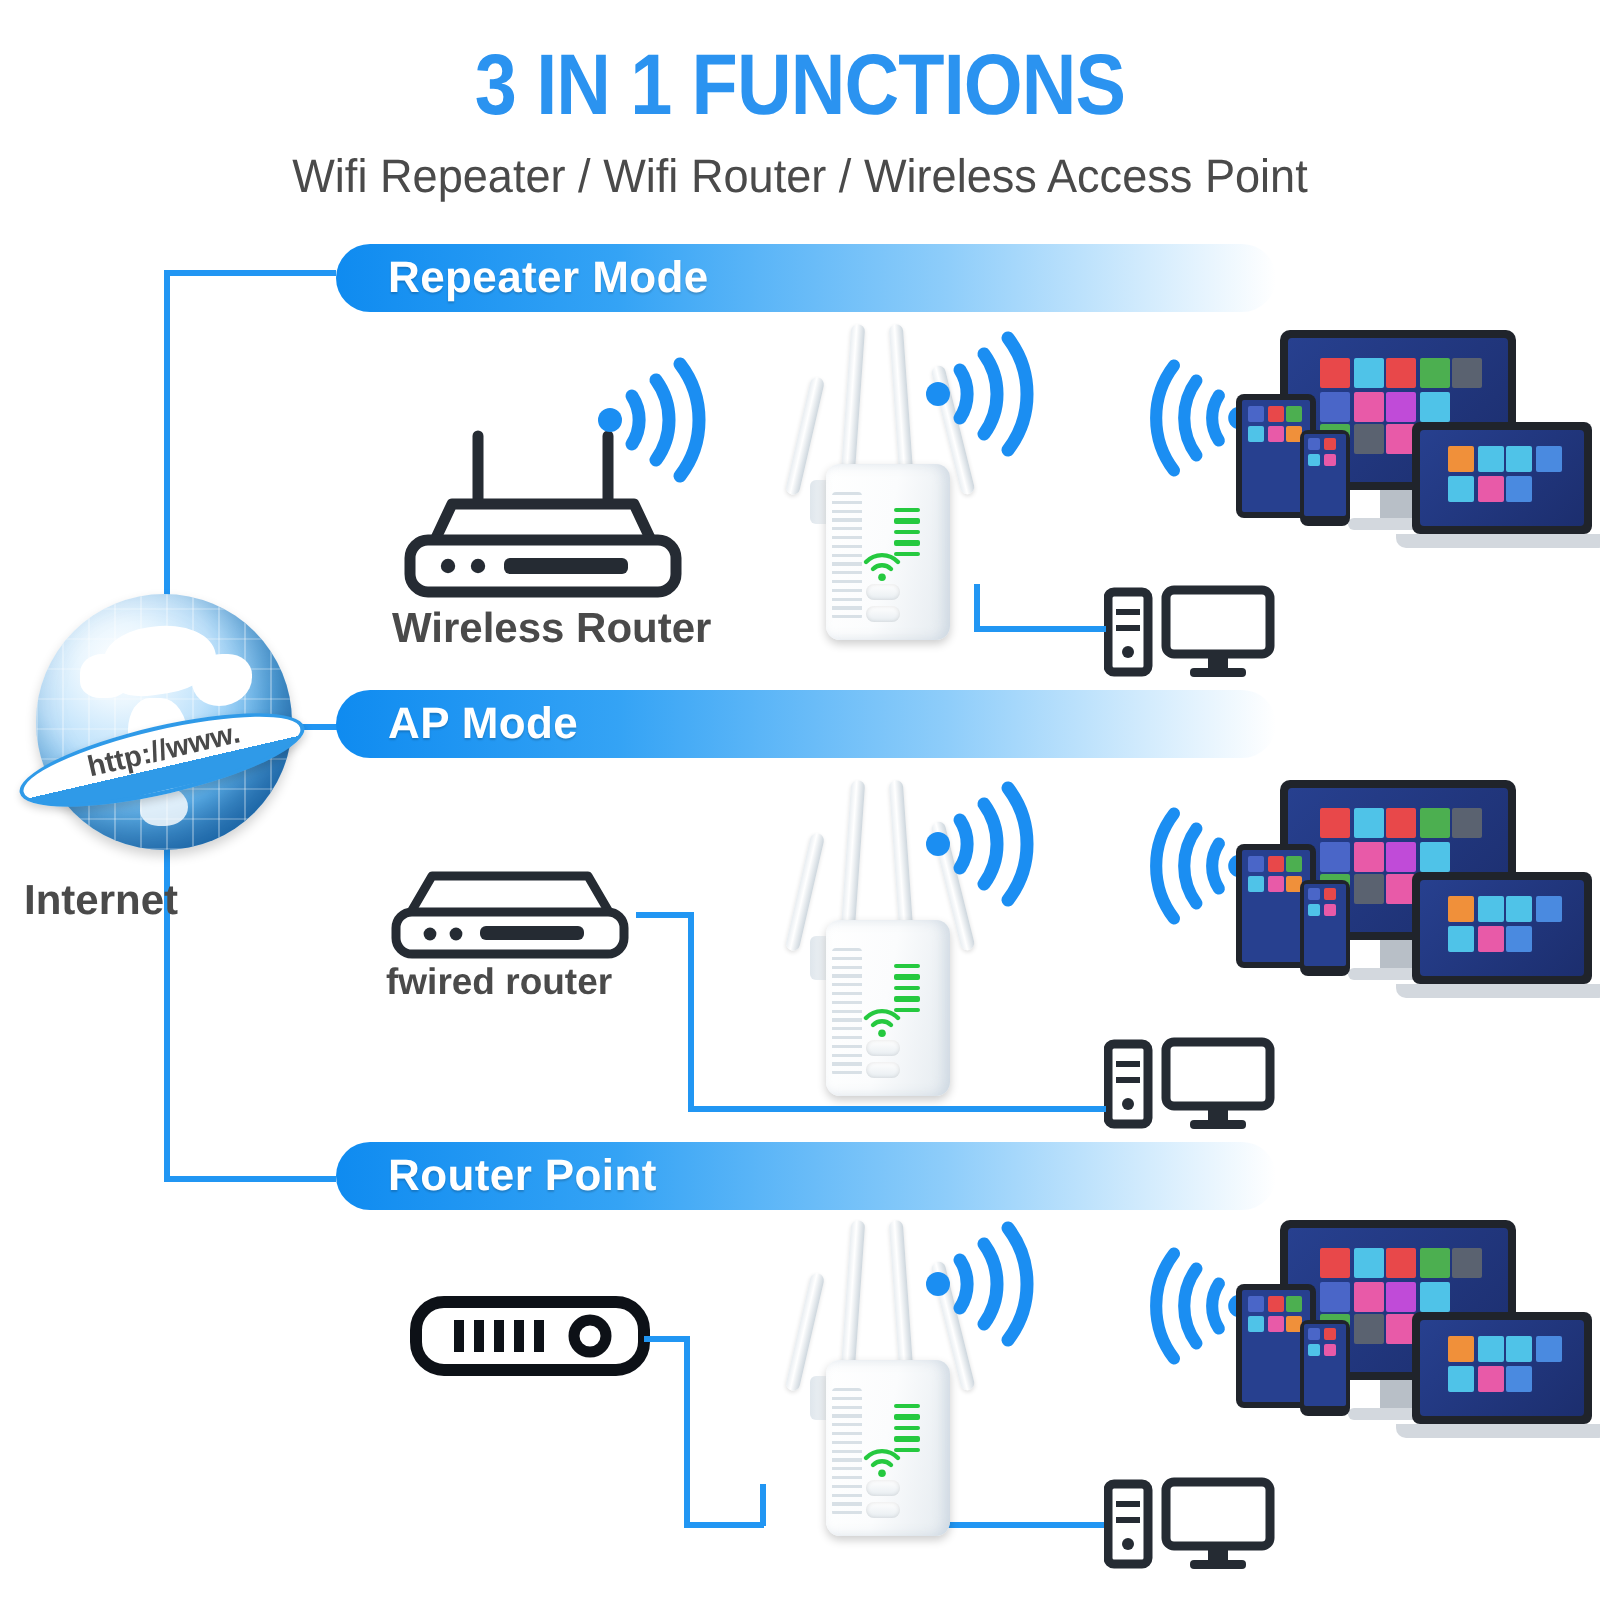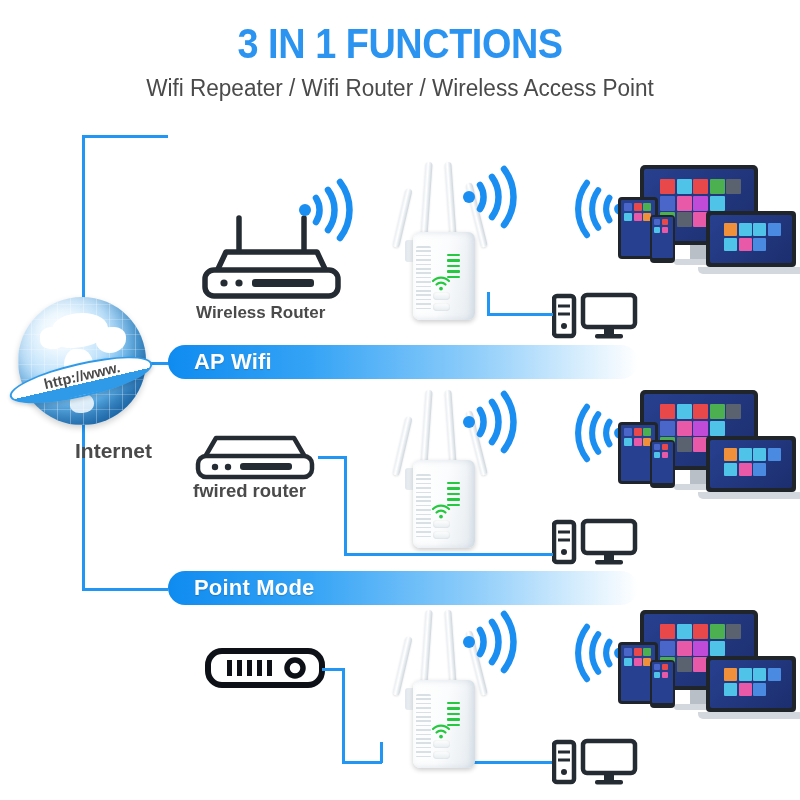--- a/index.html
+++ b/index.html
@@ -78,21 +78,21 @@
     border:2px solid #2f9ae8;
     box-sizing:border-box;
     overflow:hidden;
   }
   .g-ring-txt{
     position:absolute;left:0;top:3px;width:146px;text-align:center;
     font-size:14.5px;font-weight:bold;color:#4a4a4a;
     font-family:"Liberation Sans", sans-serif;
   }
   .globe-label{
-    position:absolute;left:0;top:146px;width:140px;text-align:right;
+    position:absolute;left:0;top:146px;width:140px;text-align:left;
     font-size:21px;font-weight:bold;color:#4a4a4a;
     font-family:"Liberation Sans", sans-serif;
   }
 
   
   .wifi{position:absolute;}
 
   
   .rep{position:absolute;width:120px;height:160px;}
   .rep-ant{position:absolute;width:7px;border-radius:4px;
@@ -150,33 +150,36 @@
       <div class="g-cont" style="left:46px;top:52px;width:30px;height:44px;border-radius:40% 50% 60% 45%;"></div>
       <div class="g-cont" style="left:78px;top:30px;width:30px;height:26px;border-radius:50% 40% 55% 45%;"></div>
       <div class="g-cont" style="left:52px;top:96px;width:24px;height:20px;opacity:.8;"></div>
     </div>
     <div class="g-ring">
       <div class="g-ring-txt">http://www.</div>
     </div>
     <div class="globe-label">Internet</div>
   </div>
 
+  <div class="banner" style="left:168px;top:122px;">
+    <span>Repeater Mode</span>
+  </div>
 
   <svg class="outline-icon" style="left:192px;top:212px;" width="150" height="90" viewBox="0 0 150 90">
     <g fill="none" stroke="#252b33" stroke-width="5.5" stroke-linecap="round" stroke-linejoin="round">
       <line x1="47" y1="6" x2="47" y2="38"></line>
       <line x1="112" y1="6" x2="112" y2="38"></line>
       <path d="M34 40 L125 40 L141 74 L18 74 Z"></path>
       <rect x="13" y="58" width="133" height="26" rx="9" fill="#ffffff"></rect>
     </g>
     <circle cx="32" cy="71" r="3.6" fill="#252b33"></circle>
     <circle cx="47" cy="71" r="3.6" fill="#252b33"></circle>
     <rect x="60" y="67" width="62" height="8" rx="3" fill="#252b33"></rect>
   </svg>
-  <div class="lbl" style="left:196px;top:303px;font-size:17px;">Wireless Router</div>
+  <div class="lbl" style="left:196px;top:303px;font-size:21px;">Wireless Router</div>
 
   <svg class="wifi" style="left:294px;top:178px;" width="62" height="64" viewBox="0 0 62 64">
     <g fill="none" stroke="#1b8ef2" stroke-width="6.5" stroke-linecap="round">
       <path d="M22 20 A22 22 0 0 1 22 44"></path>
       <path d="M34 12 A34 34 0 0 1 34 52"></path>
       <path d="M46 4 A46 46 0 0 1 46 60"></path>
     </g>
     <circle cx="11" cy="32" r="6" fill="#1b8ef2"></circle>
   </svg>
 
@@ -297,21 +300,21 @@
     <line x1="6" y1="22" x2="18" y2="22" stroke="#252b33" stroke-width="3"></line>
     <circle cx="12" cy="34" r="3" fill="#252b33"></circle>
     <rect x="31" y="3" width="52" height="32" rx="4" fill="none" stroke="#252b33" stroke-width="4.5"></rect>
     <rect x="52" y="35" width="10" height="7" fill="#252b33"></rect>
     <rect x="43" y="42" width="28" height="4.5" rx="2" fill="#252b33"></rect>
   </svg>
   <div class="ln lnh" style="left:487px;top:313px;width:66px;"></div>
   <div class="ln lnv" style="left:487px;top:292px;height:23px;"></div>
 
   <div class="banner" style="left:168px;top:345px;">
-    <span>AP Wifi</span>
+    <span>AP Mode</span>
   </div>
 
   <svg class="outline-icon" style="left:190px;top:432px;" width="130" height="50" viewBox="0 0 130 50">
     <path d="M26 6 L104 6 L118 30 L12 30 Z" fill="none" stroke="#252b33" stroke-width="4.5" stroke-linejoin="round"></path>
     <rect x="8" y="24" width="114" height="21" rx="8" fill="#ffffff" stroke="#252b33" stroke-width="4.5"></rect>
     <circle cx="25" cy="35" r="3.2" fill="#252b33"></circle>
     <circle cx="38" cy="35" r="3.2" fill="#252b33"></circle>
     <rect x="50" y="31" width="52" height="7" rx="3" fill="#252b33"></rect>
   </svg>
   <div class="lbl" style="left:193px;top:480px;font-size:18.5px;">fwired router</div>
@@ -432,21 +435,21 @@
     <line x1="6" y1="14" x2="18" y2="14" stroke="#252b33" stroke-width="3"></line>
     <line x1="6" y1="22" x2="18" y2="22" stroke="#252b33" stroke-width="3"></line>
     <circle cx="12" cy="34" r="3" fill="#252b33"></circle>
     <rect x="31" y="3" width="52" height="32" rx="4" fill="none" stroke="#252b33" stroke-width="4.5"></rect>
     <rect x="52" y="35" width="10" height="7" fill="#252b33"></rect>
     <rect x="43" y="42" width="28" height="4.5" rx="2" fill="#252b33"></rect>
   </svg>
   <div class="ln lnh" style="left:414px;top:553px;width:139px;"></div>
 
   <div class="banner" style="left:168px;top:571px;">
-    <span>Point Mode</span>
+    <span>Router Point</span>
   </div>
 
   <svg class="outline-icon" style="left:205px;top:648px;" width="120" height="40" viewBox="0 0 120 40">
     <rect x="3" y="3" width="114" height="34" rx="14" fill="#ffffff" stroke="#0d1117" stroke-width="6"></rect>
     <rect x="22" y="12" width="5" height="16" fill="#0d1117"></rect>
     <rect x="32" y="12" width="5" height="16" fill="#0d1117"></rect>
     <rect x="42" y="12" width="5" height="16" fill="#0d1117"></rect>
     <rect x="52" y="12" width="5" height="16" fill="#0d1117"></rect>
     <rect x="62" y="12" width="5" height="16" fill="#0d1117"></rect>
     <circle cx="90" cy="20" r="8" fill="none" stroke="#0d1117" stroke-width="5.5"></circle>

